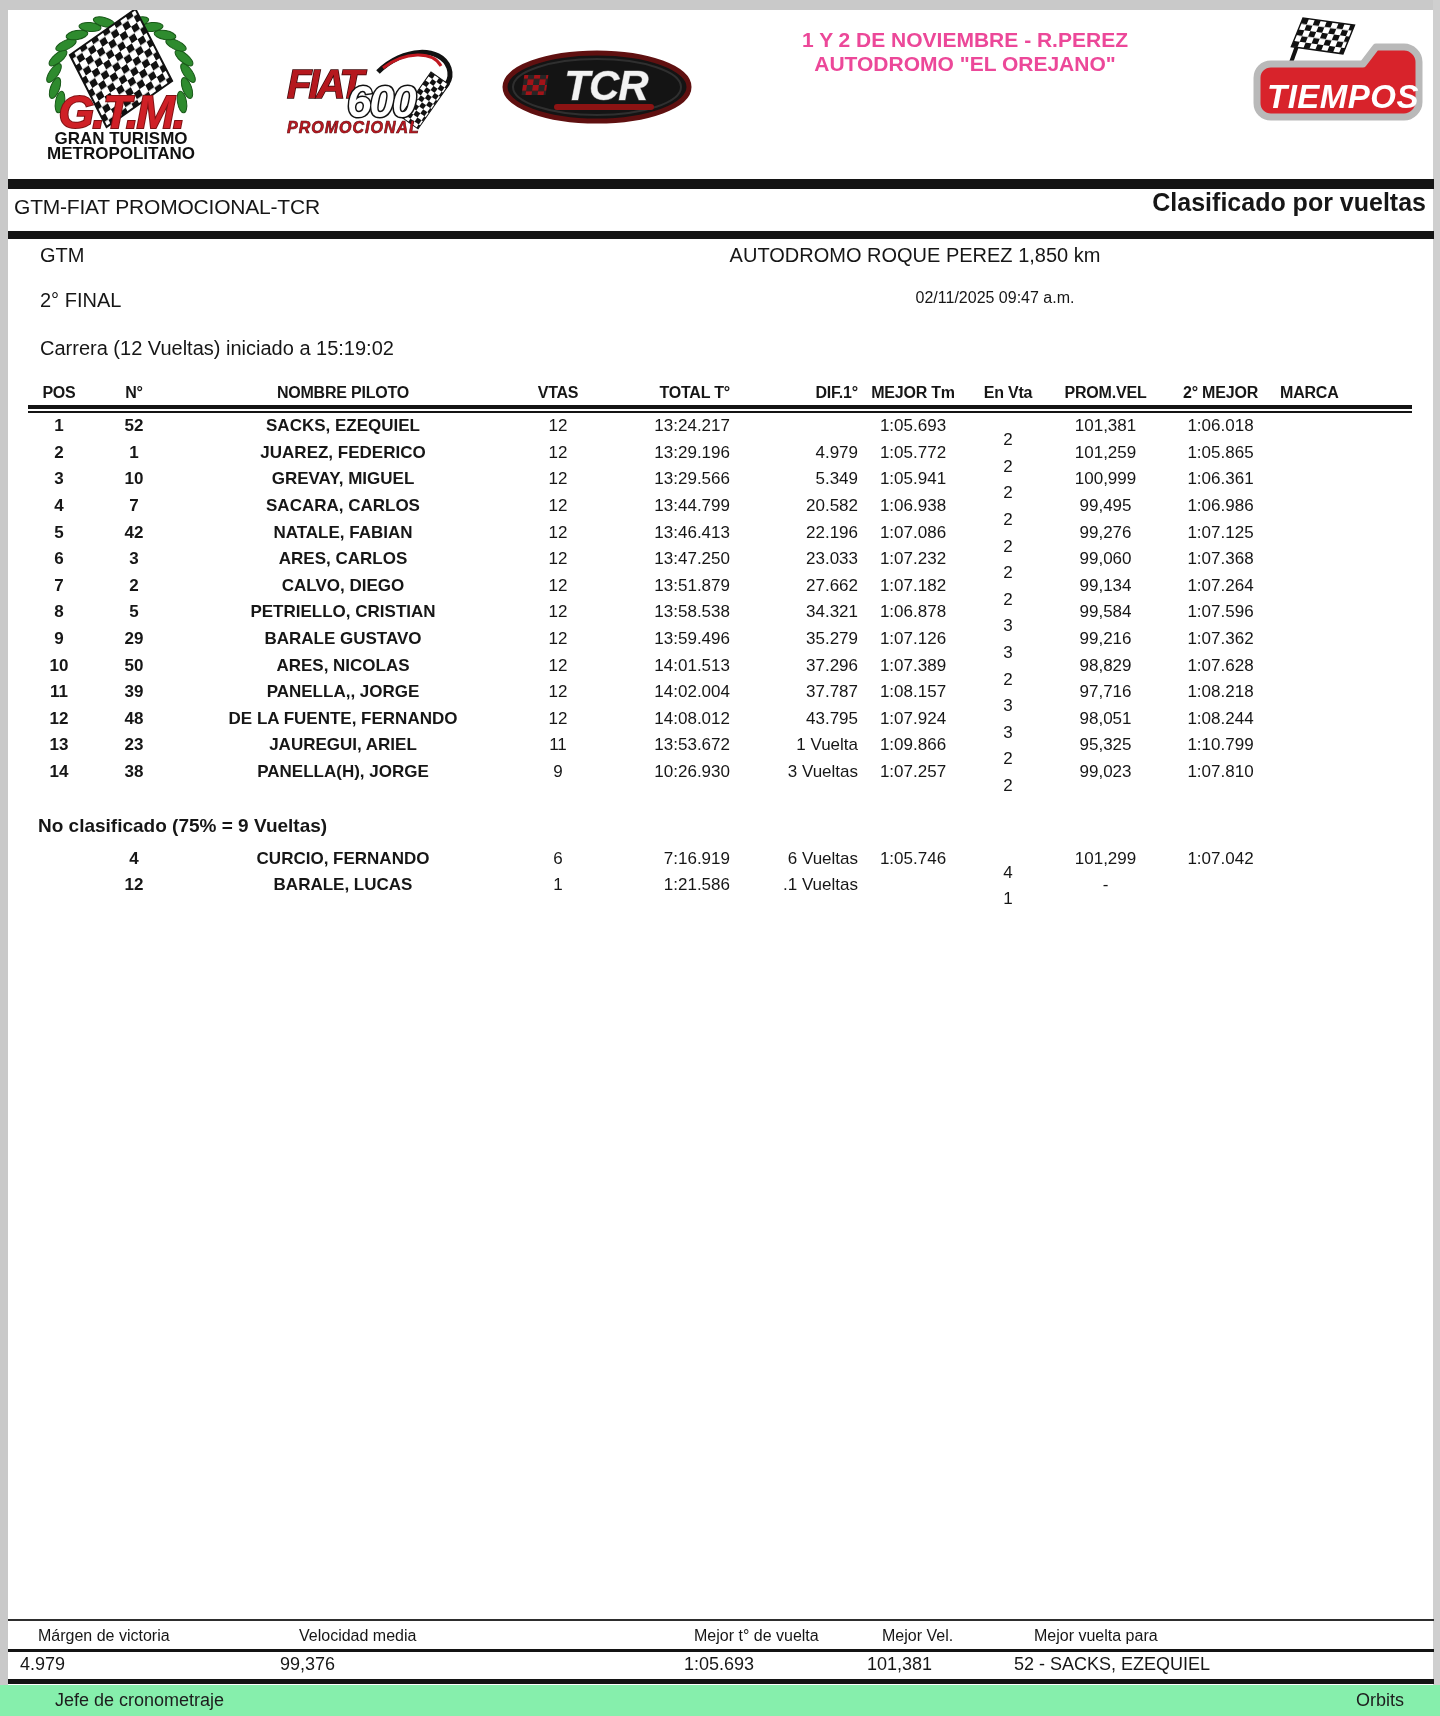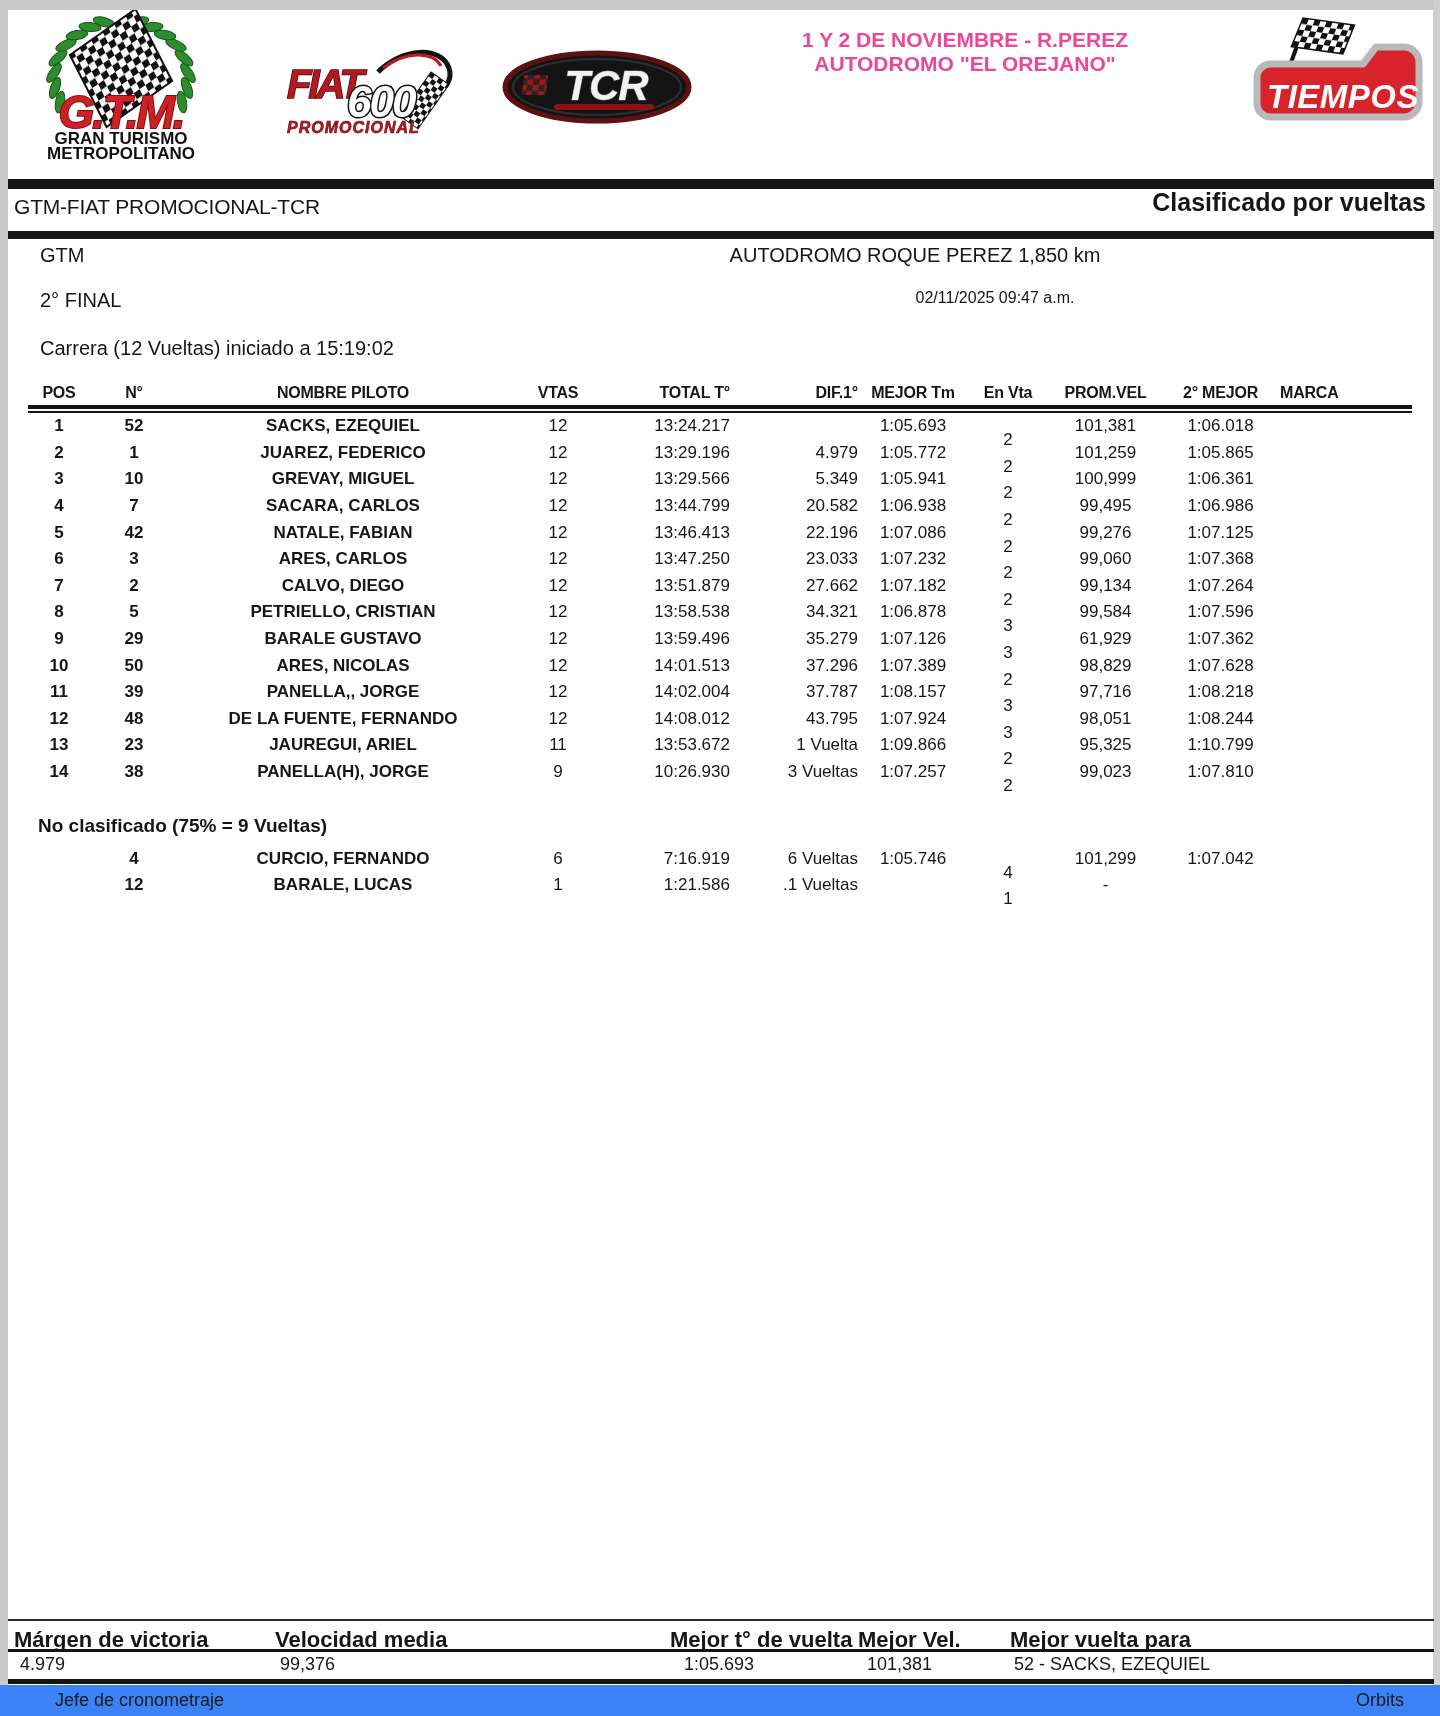--- a/index.html
+++ b/index.html
@@ -55,25 +55,25 @@
   .c10{width:112px;text-align:left;padding-left:2px;}
   .trow .c0,.trow .c1,.trow .c2{font-weight:700;}
   .unclass-label{margin-top:28px;height:26px;line-height:26px;padding-left:10px;
                  font-size:19px;font-weight:700;}
   .unclass-rows{margin-top:6px;}
 
   
   .fline1{position:absolute;left:8px;top:1619px;width:1426px;height:2px;background:#2e2e2e;}
   .fmid{position:absolute;left:8px;top:1649px;width:1426px;height:3px;background:#141414;}
   .fthick{position:absolute;left:8px;top:1679px;width:1426px;height:5px;background:#141414;}
-  .flabel{position:absolute;top:1627px;font-size:22px;font-weight:700;white-space:nowrap;}
+  .flabel{position:absolute;top:1627px;font-size:16px;font-weight:400;white-space:nowrap;margin-left:24px;}
   .fvalue{position:absolute;top:1654px;font-size:18px;white-space:nowrap;}
   .fl0{left:14px;} .fl1{left:275px;} .fl2{left:670px;} .fl3{left:858px;} .fl4{left:1010px;}
   .fv0{left:20px;} .fv1{left:280px;} .fv2{left:684px;} .fv3{left:867px;} .fv4{left:1014px;}
-  .gbar{position:absolute;left:0;top:1685px;width:1440px;height:31px;background:#3b82f6;
+  .gbar{position:absolute;left:0;top:1685px;width:1440px;height:31px;background:#86efac;
         font-size:18px;color:#1d1d1d;}
   .gbar .gl{position:absolute;left:55px;top:0;line-height:30px;}
   .gbar .gr{position:absolute;right:36px;top:0;line-height:30px;}
 
   svg text{font-family:"Liberation Sans",sans-serif;}
 </style>
 </head>
 <body>
 
 <div class="edge-top"></div>
@@ -315,21 +315,21 @@
       </div>
       <div class="trow">
         <span class="cell c0">9</span>
         <span class="cell c1">29</span>
         <span class="cell c2">BARALE GUSTAVO</span>
         <span class="cell c3">12</span>
         <span class="cell c4">13:59.496</span>
         <span class="cell c5">35.279</span>
         <span class="cell c6">1:07.126</span>
         <span class="cell c7">3</span>
-        <span class="cell c8">61,929</span>
+        <span class="cell c8">99,216</span>
         <span class="cell c9">1:07.362</span>
         <span class="cell c10"></span>
       </div>
       <div class="trow">
         <span class="cell c0">10</span>
         <span class="cell c1">50</span>
         <span class="cell c2">ARES, NICOLAS</span>
         <span class="cell c3">12</span>
         <span class="cell c4">14:01.513</span>
         <span class="cell c5">37.296</span>

